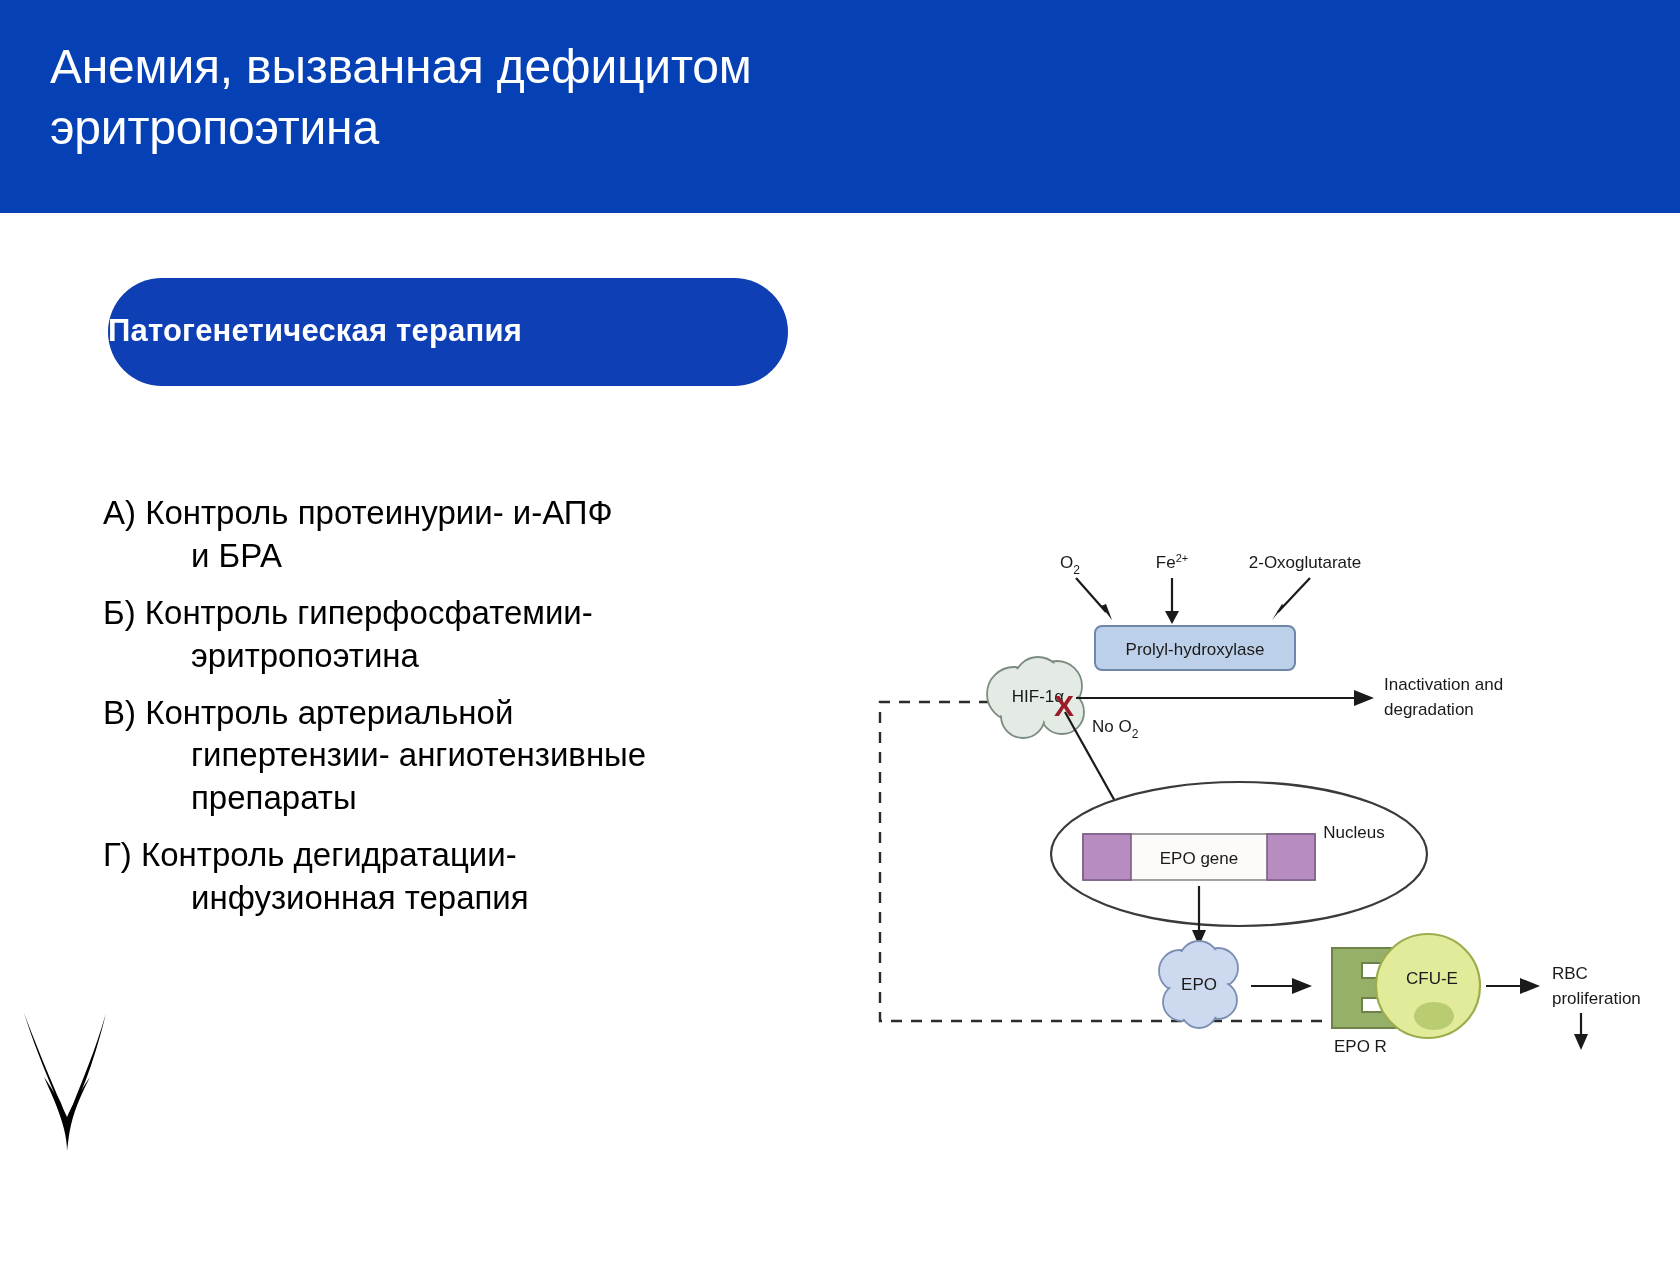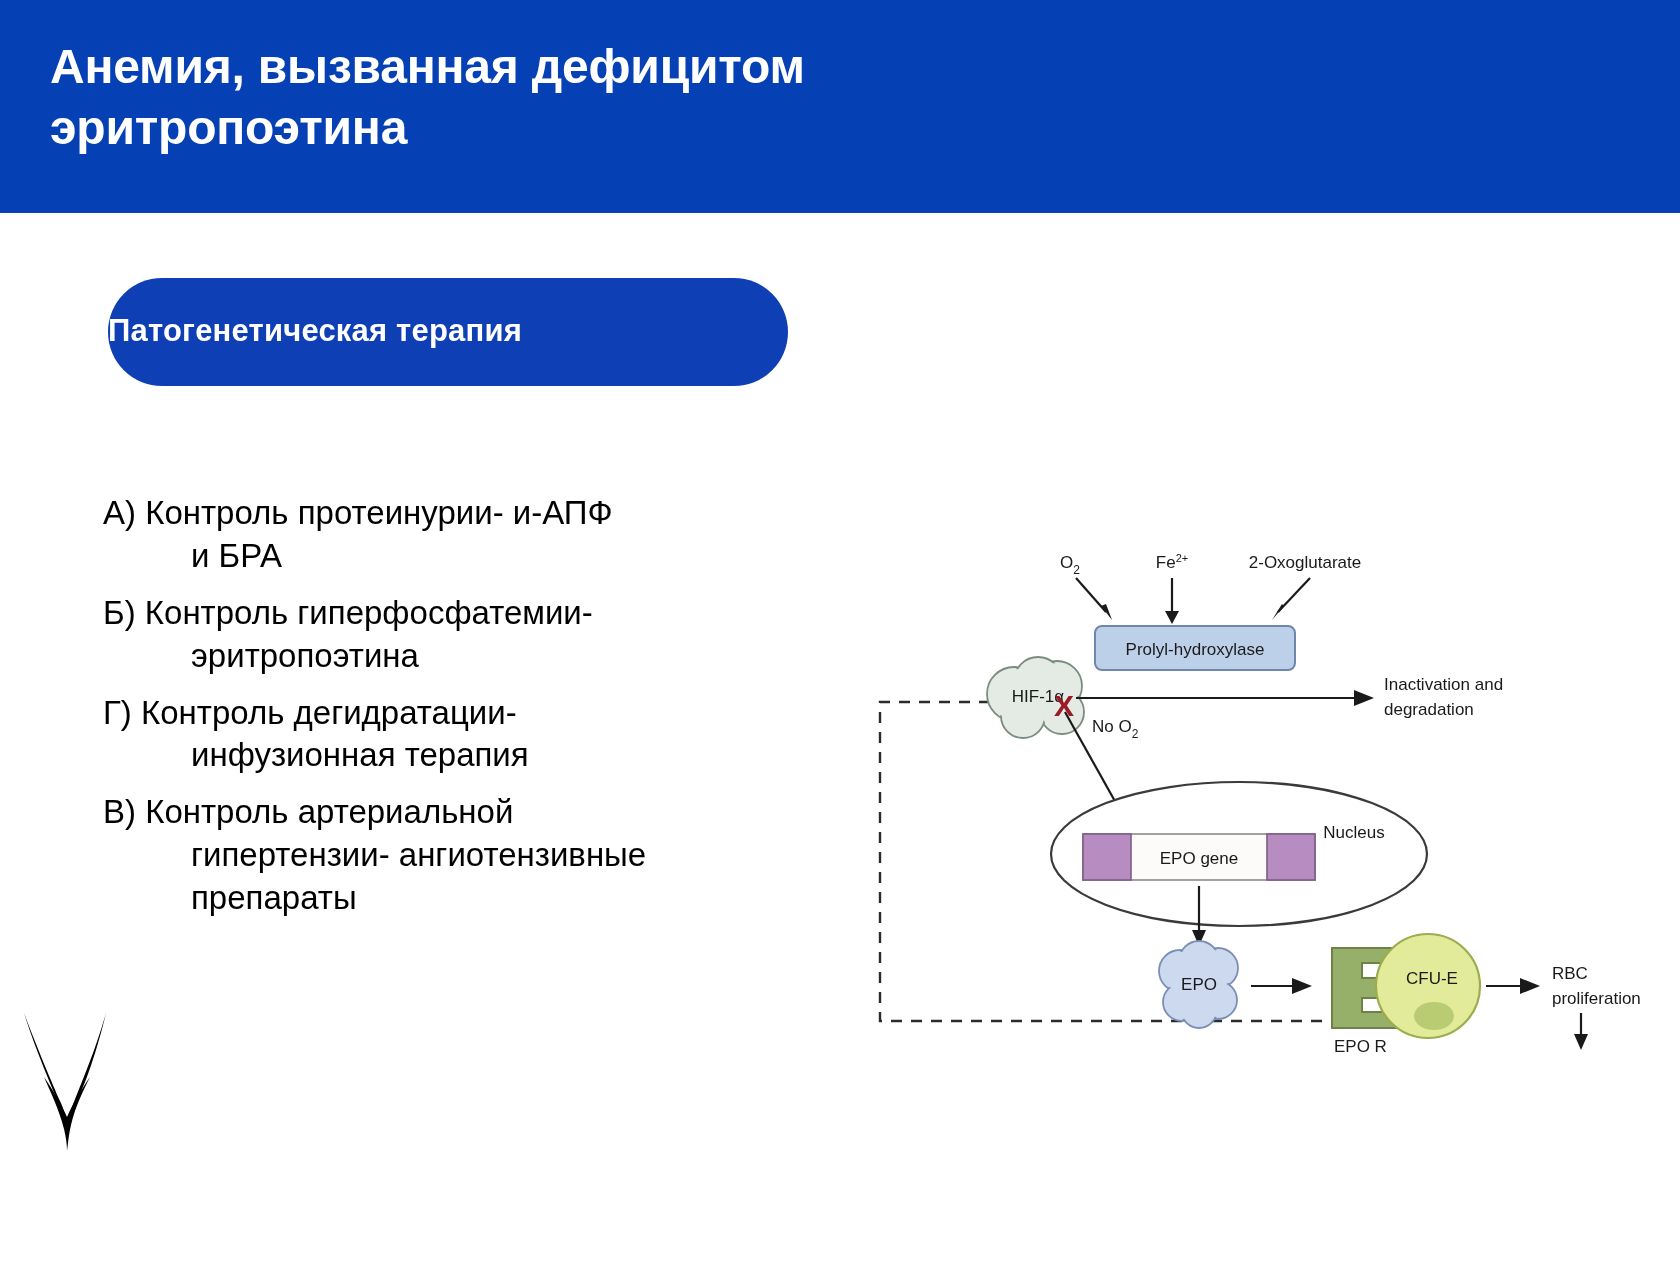--- a/index.html
+++ b/index.html
@@ -24,21 +24,21 @@
     height: 213px;
     background: #0540B5;
   }
   #slide-title {
     position: absolute;
     left: 50px;
     top: 36px;
     width: 1100px;
     color: #ffffff;
     font-size: 48px;
-    font-weight: bold;
+    font-weight: normal;
     line-height: 1.28;
     letter-spacing: -0.2px;
     white-space: pre-line;
   }
 
   
   #section-pill {
     position: absolute;
     left: 108px;
     top: 278px;
@@ -122,25 +122,25 @@
 
 <div id="section-pill">
   <span id="section-pill-label">Патогенетическая терапия</span>
 </div>
 
 <div id="bullet-list">
   <div class="bullet-item">А) Контроль протеинурии- и-АПФ
 и БРА</div>
   <div class="bullet-item">Б) Контроль гиперфосфатемии-
 эритропоэтина</div>
-  <div class="bullet-item">Г) Контроль дегидратации-
-инфузионная терапия</div>
   <div class="bullet-item">В) Контроль артериальной
 гипертензии- ангиотензивные
 препараты</div>
+  <div class="bullet-item">Г) Контроль дегидратации-
+инфузионная терапия</div>
 </div>
 
 <div id="logo-mark">
   <svg viewBox="0 0 110 150" width="110" height="150" aria-hidden="true">
     <path d="M10 8 C 22 46, 36 78, 47 104 C 49 110, 51 118, 52 130
              C 53 116, 50 104, 46 96 C 38 78, 22 40, 10 8 Z" fill="#000000"></path>
     <path d="M92 8 C 82 44, 68 76, 58 102 C 55 110, 53 120, 52 132
              C 54 118, 58 106, 62 98 C 72 78, 84 42, 92 8 Z" fill="#000000"></path>
     <path d="M30 72 C 36 86, 45 104, 50 124 C 52 132, 53 140, 53 146
              C 54 138, 55 128, 57 120 C 61 102, 70 84, 76 72

